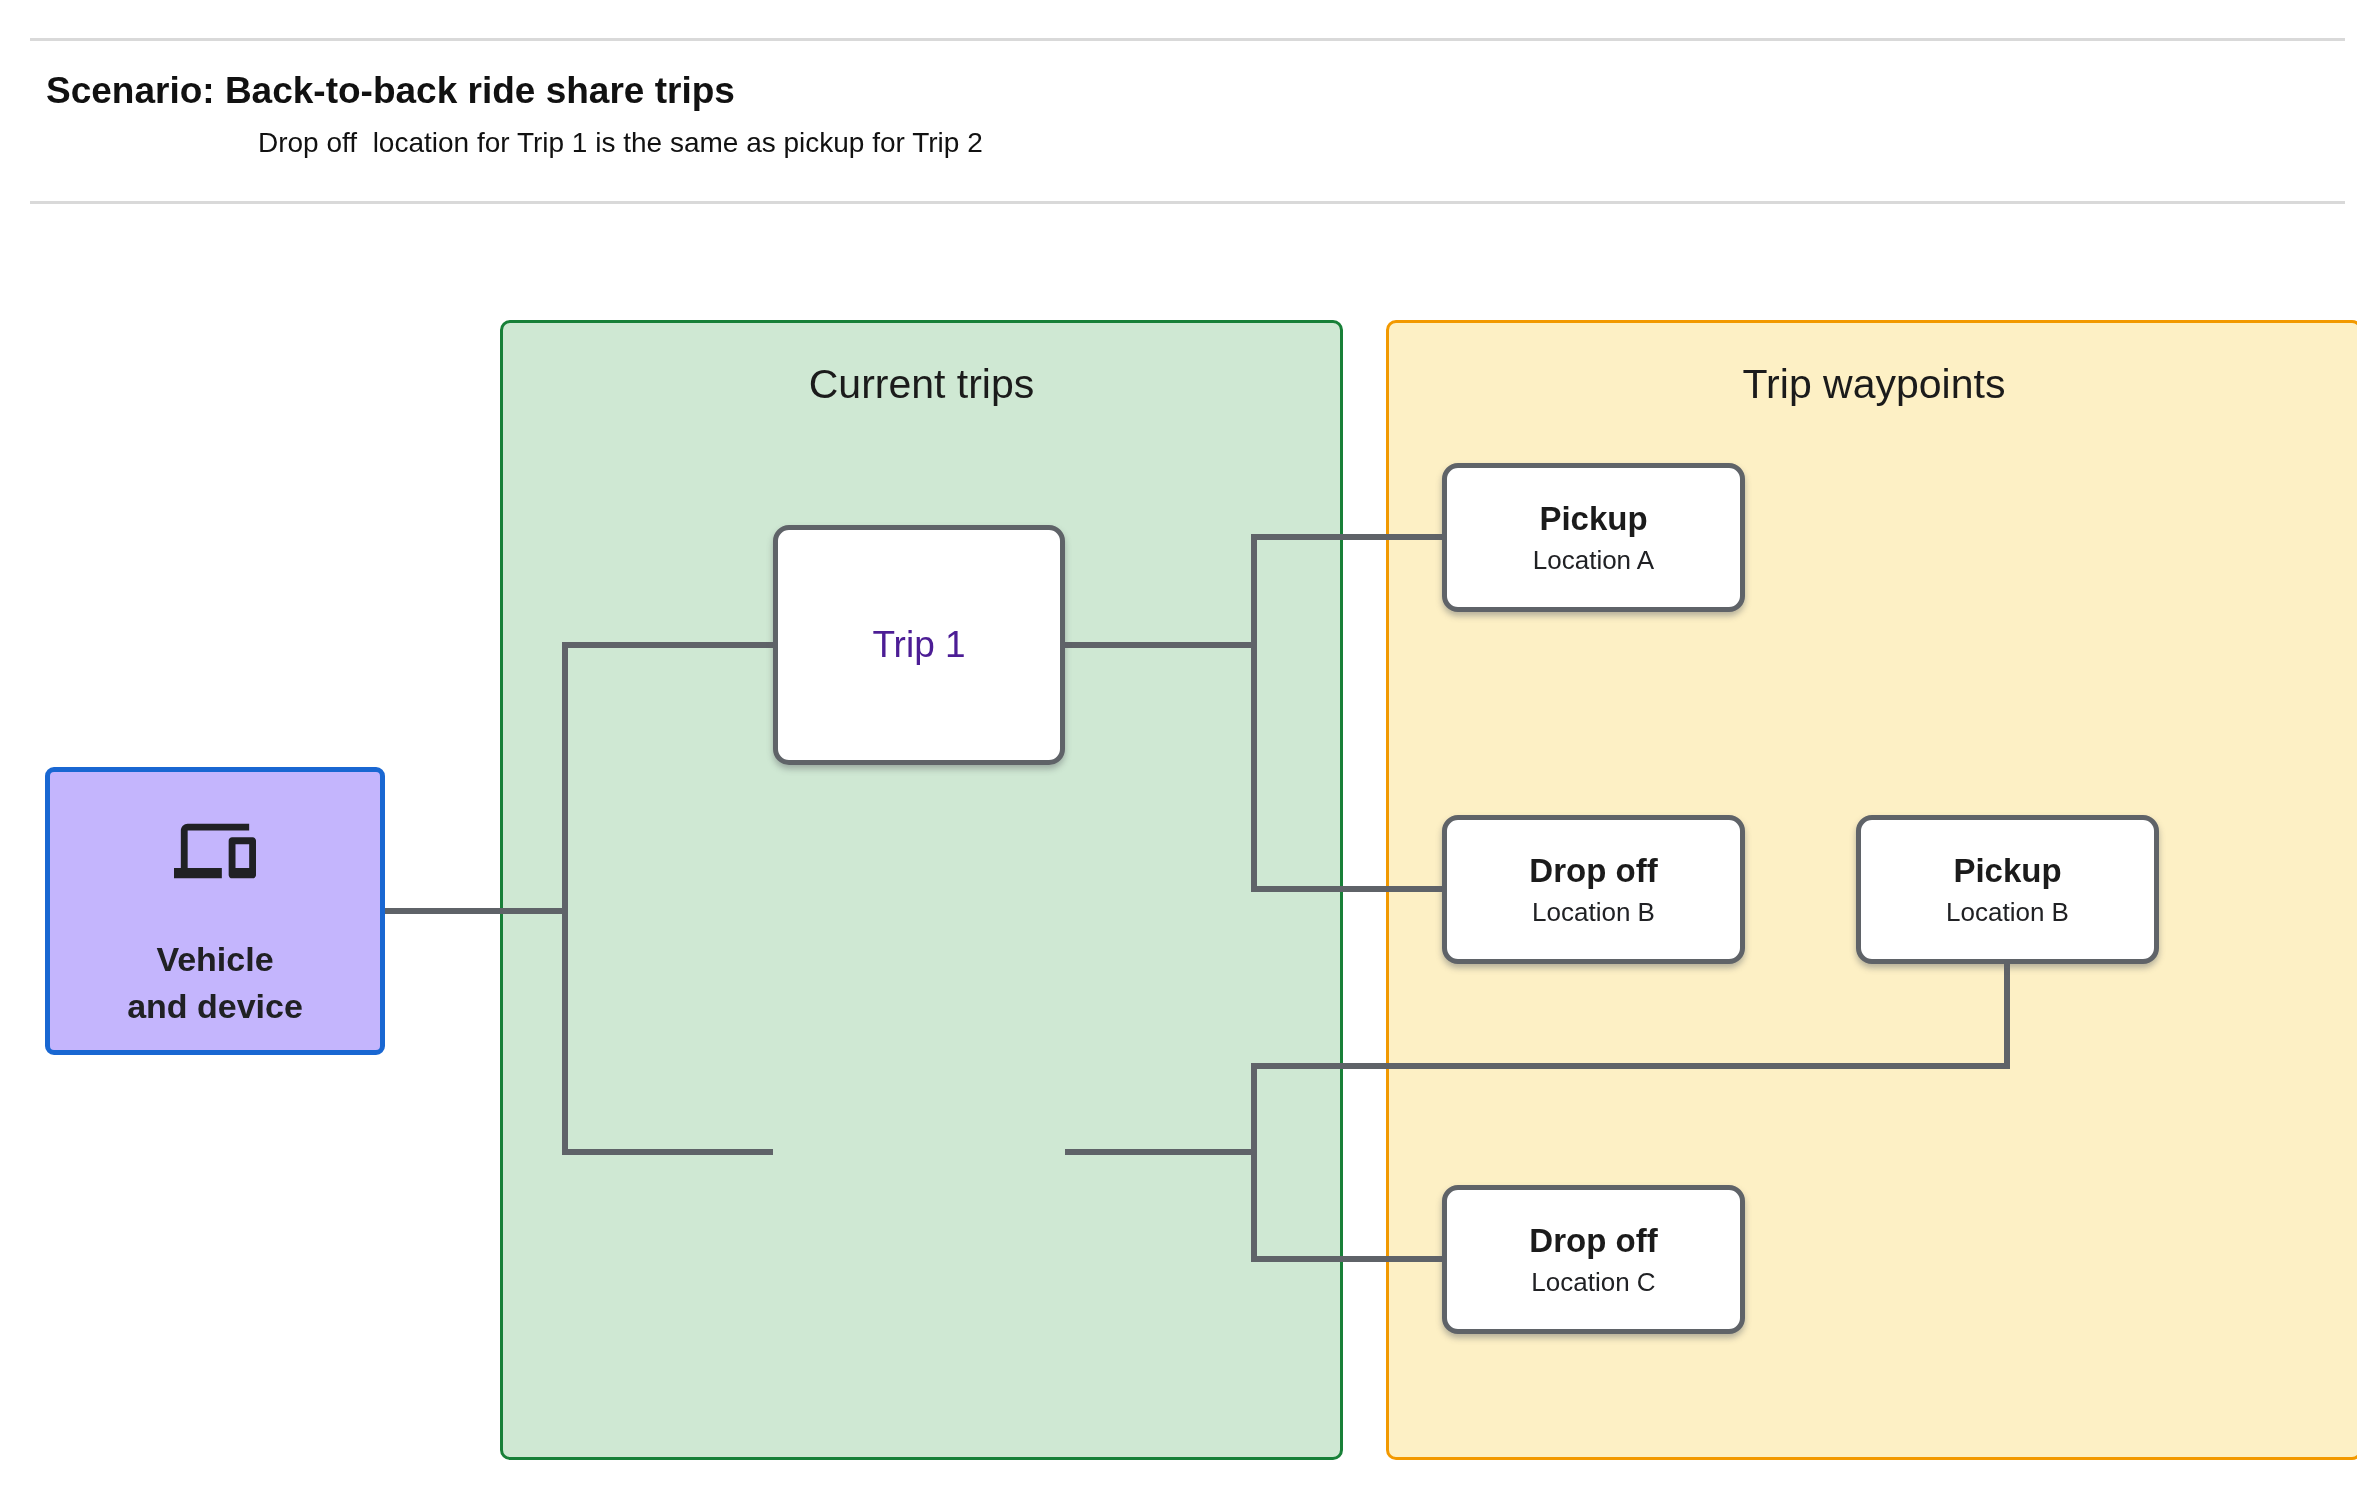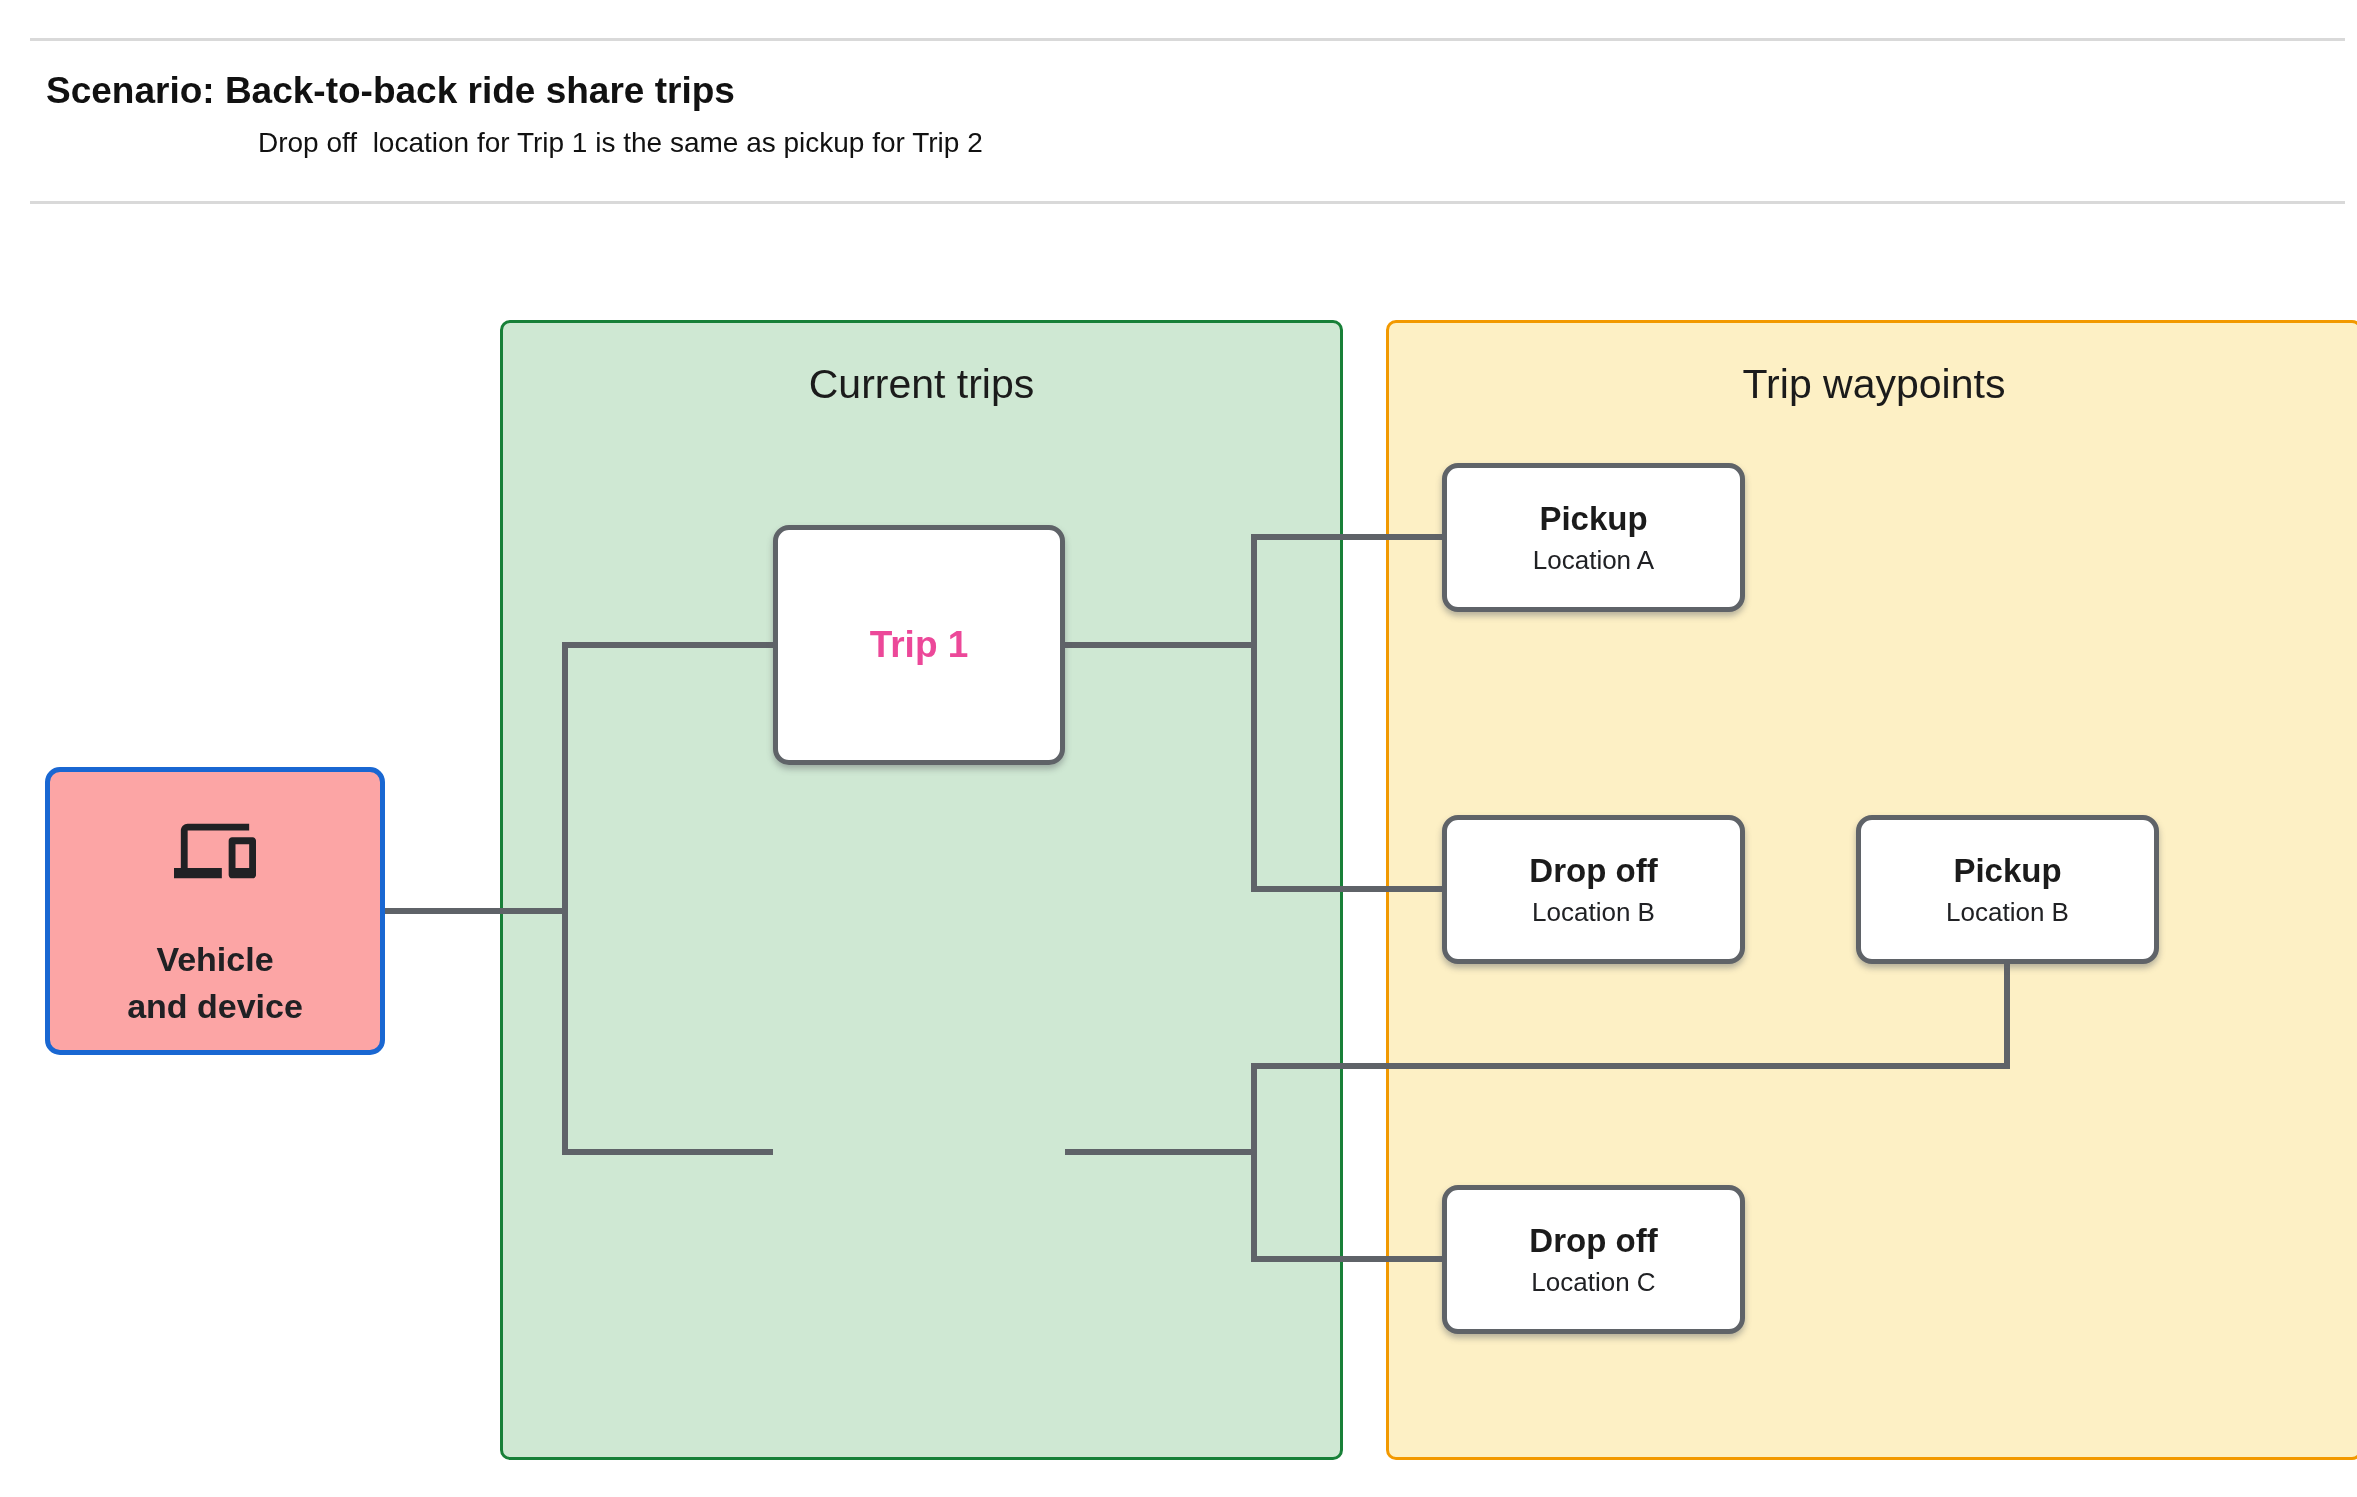--- a/index.html
+++ b/index.html
@@ -22,29 +22,29 @@
   
   .conn { position: absolute; background: #5f6368; z-index: 2; }
   .h { height: 6px; }
   .v { width: 6px; }
 
   
   .node { position: absolute; box-sizing: border-box; background: #ffffff; border: 5px solid #5f6368;
           border-radius: 16px; z-index: 3; display: flex; flex-direction: column;
           align-items: center; justify-content: center; text-align: center;
           box-shadow: 0 4px 6px rgba(95,99,104,0.45); }
-  .vehicle { left: 45px; top: 767px; width: 340px; height: 288px; background: #fca5a5;
-             border: 5px solid #1967d2; border-radius: 15px; box-shadow: none; justify-content: flex-start; }
+  .vehicle { left: 45px; top: 767px; width: 340px; height: 288px; background: #c4b5fd;
+             border: 5px solid #1967d2; border-radius: 9px; box-shadow: none; justify-content: flex-start; }
   .vehicle .icon-wrap { margin-top: 36px; height: 86px; display: flex; align-items: center; }
   .vehicle-label { margin-top: 42px; font-size: 34px; font-weight: 700; line-height: 1.38; color: #202124; white-space: pre-line; }
 
   .trip { left: 773px; width: 292px; height: 240px; }
   .trip.t1 { top: 525px; }
   .trip.t2 { top: 1032px; }
-  .trip-label { font-size: 37px; font-weight: 700; color: #ec4899; }
+  .trip-label { font-size: 37px; font-weight: 400; color: #4c1d95; }
 
   .wp { width: 303px; height: 149px; }
   .wp.a { left: 1442px; top: 463px; }
   .wp.b1 { left: 1442px; top: 815px; }
   .wp.b2 { left: 1856px; top: 815px; }
   .wp.c { left: 1442px; top: 1185px; }
   .wp-title { font-size: 33px; font-weight: 700; color: #1b1b1b; }
   .wp-subtitle { margin-top: 7px; font-size: 26px; font-weight: 400; color: #202124; }
 </style>
 </head>

